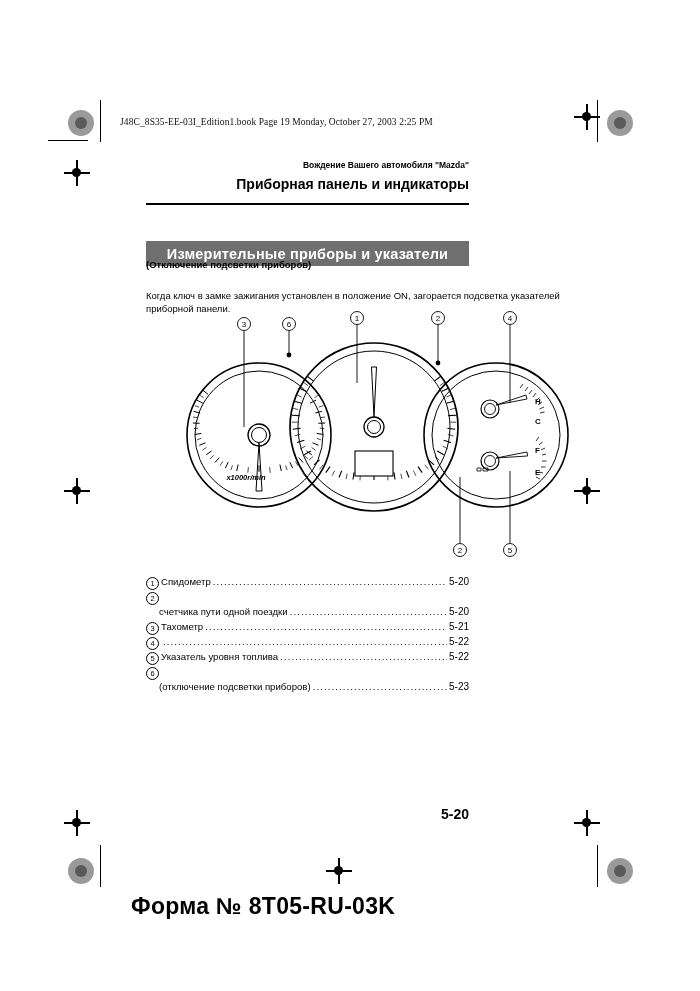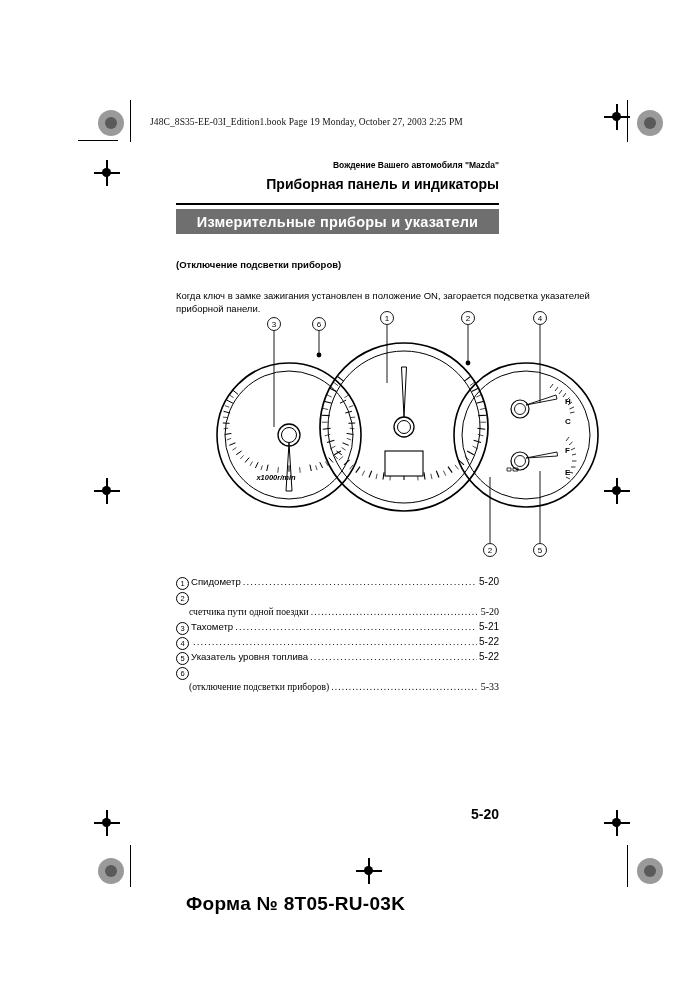--- a/index.html
+++ b/index.html
@@ -15,21 +15,20 @@
     color: #000;
     overflow: hidden;
   }
 
   .page {
     position: absolute;
     left: 0; top: 0;
     width: 596px;
     height: 991px;
     background: #fff;
-    margin-left: 30px;
   }
 
   
   .reg-circle {
     position: absolute;
     width: 26px; height: 26px;
     border-radius: 50%;
     background: #9a9a9a;
   }
   .reg-circle::after {
@@ -115,21 +114,21 @@
     top: 203px;
     height: 1.6px;
     background: #000;
   }
 
   
   .sectionbar {
     position: absolute;
     left: 146px;
     right: 127px;
-    top: 209px;
+    top: 241px;
     height: 25px;
     background: #6f6f6f;
     color: #fff;
     font-size: 14.5px;
     font-weight: bold;
     display: flex;
     align-items: center;
     justify-content: center;
     letter-spacing: 0.2px;
   }
@@ -197,36 +196,35 @@
     letter-spacing: 1.1px;
     font-size: 9.6px;
     margin: 0 2px;
   }
   .pageref {
     flex: none;
     font-size: 10px;
   }
   .cont-row {
     padding-left: 13px;
-    font-family: Liberation Serif, serif;
   }
 
   
   .folio {
     position: absolute;
     right: 127px;
     top: 806px;
     font-size: 14px;
     font-weight: bold;
   }
   .formline {
     position: absolute;
-    left: 156px;
+    left: 131px;
     top: 893px;
-    font-size: 19px;
+    font-size: 23px;
     font-weight: bold;
     letter-spacing: 0.3px;
   }
 
   svg { display: block; }
   .lbl {
     font-family: "Liberation Sans", sans-serif;
   }
 </style>
 </head>
@@ -508,21 +506,21 @@
       <span class="dots">........................................................................................................................................</span>
       <span class="pageref">5-22</span>
     </div>
 
     <div class="list-row">
       <span class="numcirc">6</span>
     </div>
     <div class="list-row cont-row">
       <span class="rowtext">(отключение подсветки приборов)</span>
       <span class="dots">........................................................................................................................................</span>
-      <span class="pageref">5-33</span>
+      <span class="pageref">5-23</span>
     </div>
 
   </div>
 
   <div class="folio">5-20</div>
   <div class="formline">Форма № 8T05-RU-03K</div>
 
 </div>
 
 </body></html>

